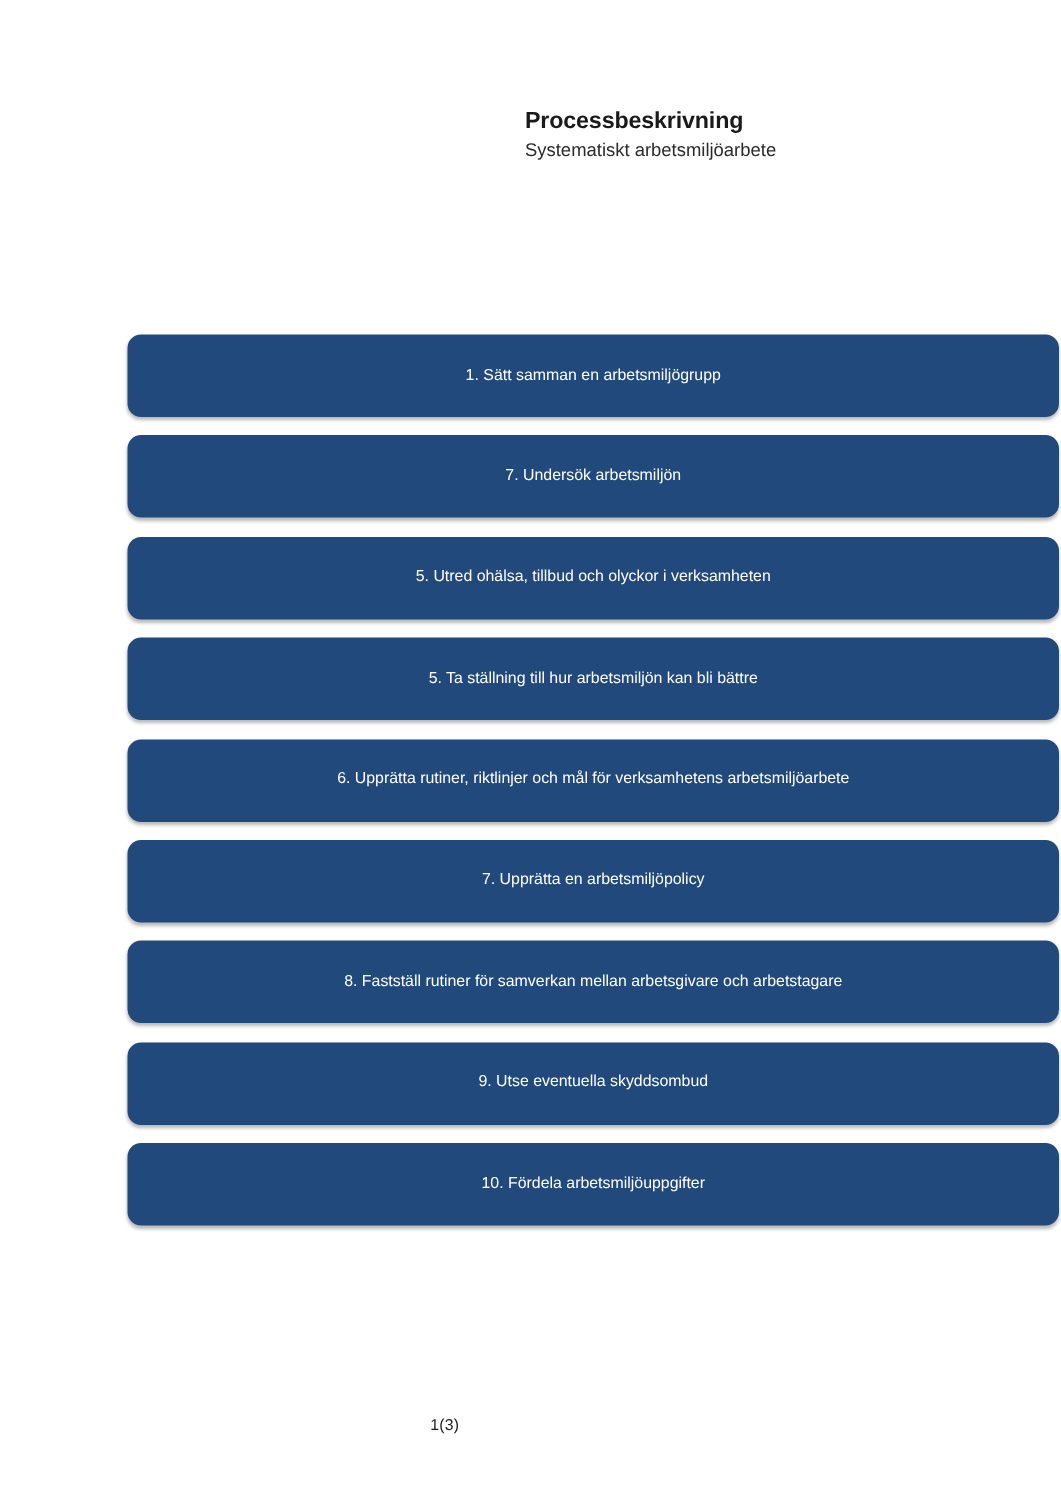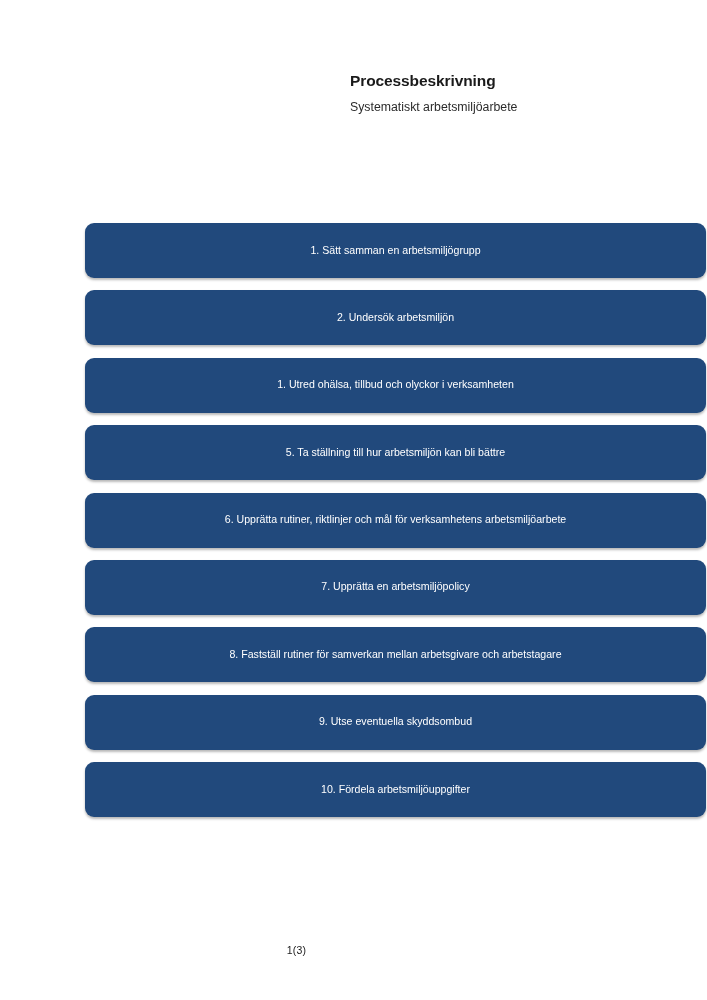--- a/index.html
+++ b/index.html
@@ -36,21 +36,21 @@
     letter-spacing: -0.1px;
     line-height: 19px;
     margin: 0;
     white-space: nowrap;
   }
   .doc-subtitle {
     font-size: 12.3px;
     font-weight: normal;
     color: #2b2b2b;
     line-height: 16px;
-    margin: 9px 0 0 0;
+    margin: 2px 0 0 0;
     white-space: nowrap;
   }
 
   
   .steps {
     position: absolute;
     left: 85px;
     top: 223px;
     width: 533px;
   }
@@ -102,24 +102,24 @@
   <div class="header">
     <div class="doc-title">Processbeskrivning</div>
     <div class="doc-subtitle">Systematiskt arbetsmiljöarbete</div>
   </div>
 
   <div class="steps">
     <div class="step-box">
       <span class="step-label">1. Sätt samman en arbetsmiljögrupp</span>
     </div>
     <div class="step-box">
-      <span class="step-label">2. Undersök arbetsmiljön</span>
+      <span class="step-label">7. Undersök arbetsmiljön</span>
     </div>
     <div class="step-box">
-      <span class="step-label">1. Utred ohälsa, tillbud och olyckor i verksamheten</span>
+      <span class="step-label">5. Utred ohälsa, tillbud och olyckor i verksamheten</span>
     </div>
     <div class="step-box">
       <span class="step-label">5. Ta ställning till hur arbetsmiljön kan bli bättre</span>
     </div>
     <div class="step-box">
       <span class="step-label">6. Upprätta rutiner, riktlinjer och mål för verksamhetens arbetsmiljöarbete</span>
     </div>
     <div class="step-box">
       <span class="step-label">7. Upprätta en arbetsmiljöpolicy</span>
     </div>

